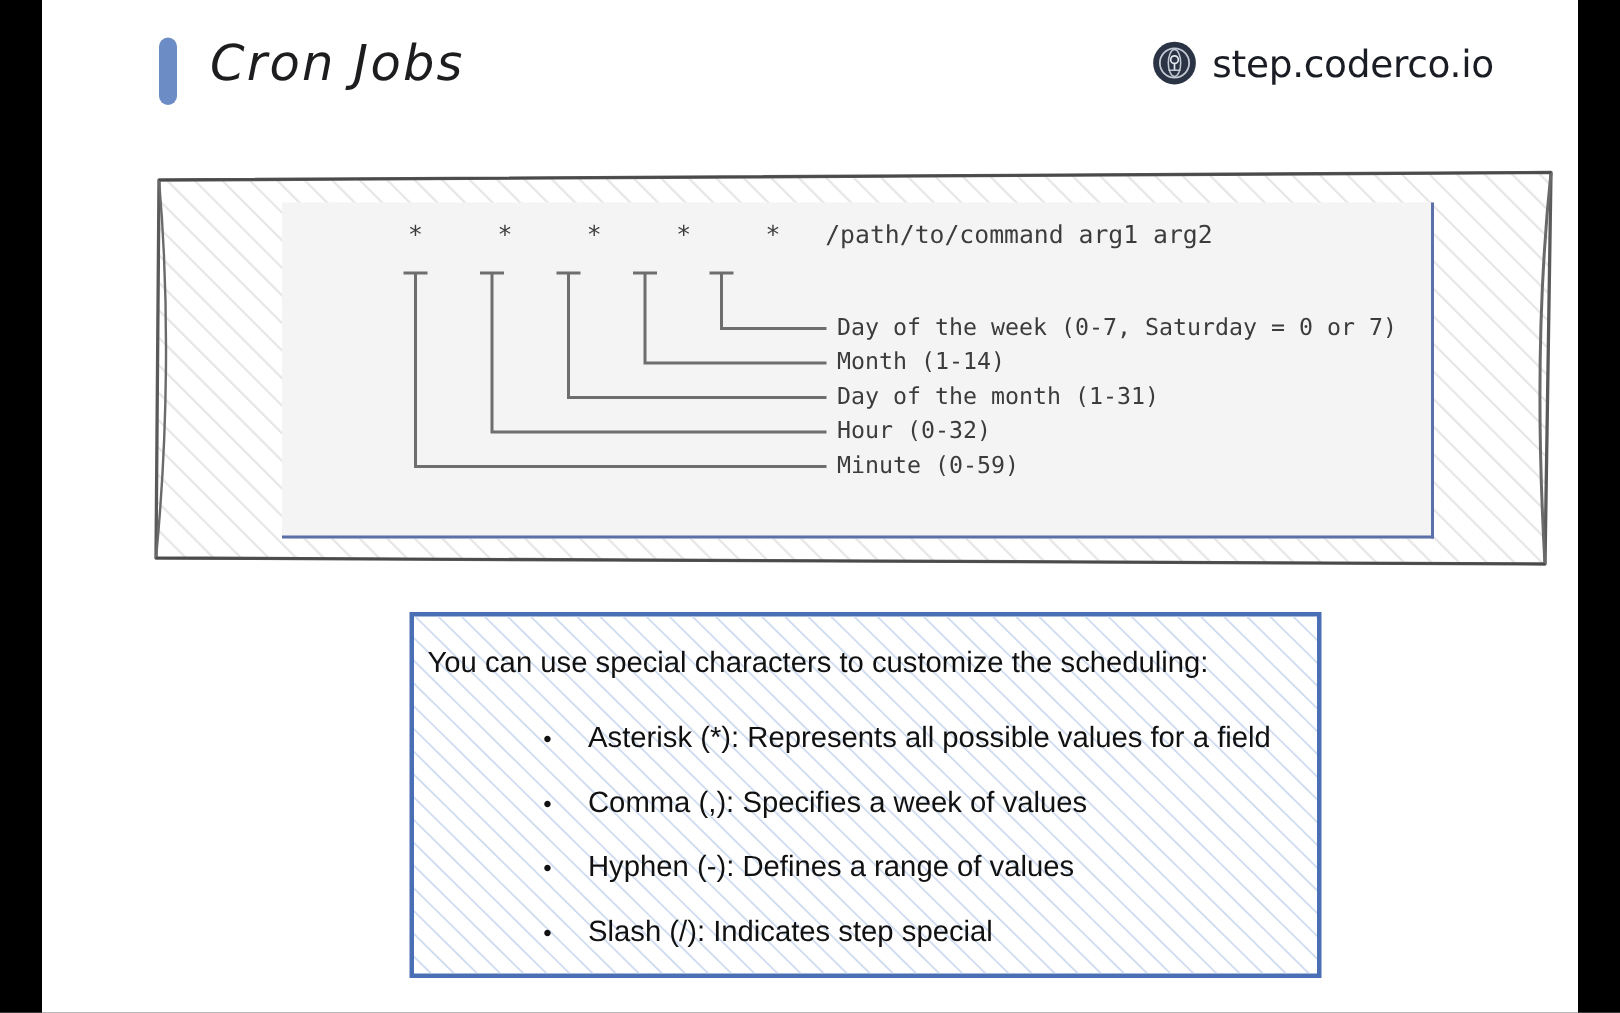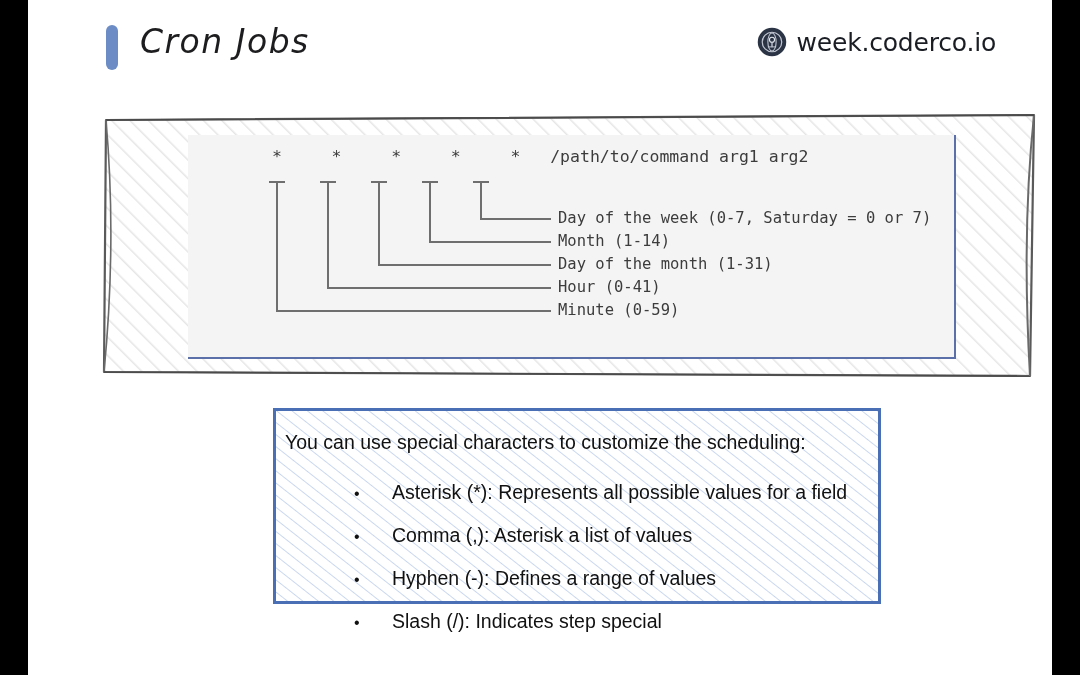--- a/index.html
+++ b/index.html
@@ -13,20 +13,21 @@
     overflow: hidden;
     font-family: "Liberation Sans", sans-serif;
   }
 
   #slide {
     position: absolute;
     left: 0; top: 0;
     width: 1080px;
     height: 675px;
     background: #a3a3a3;
+    text-align: center;
   }
 
   
   .canvas {
     position: absolute;
     left: 28px;
     top: 0;
     width: 1024px;
     height: 675px;
     background: #ffffff;
@@ -125,21 +126,21 @@
     color: #3c3c3c;
     white-space: pre;
   }
 
   
   .notes {
     position: absolute;
     left: 245px;
     top: 408px;
     width: 608px;
-    height: 196px;
+    height: 244px;
     border: 3px solid #4a6fb5;
     background: #ffffff;
     box-sizing: border-box;
   }
   .notes-hatch {
     position: absolute;
     left: 0; top: 0;
     width: 100%;
     height: 100%;
     pointer-events: none;
@@ -198,21 +199,21 @@
 
     <div class="brand">
       <svg class="brand-logo" viewBox="0 0 40 40">
         <circle cx="20" cy="20" r="19" fill="#2b3445"></circle>
         <circle cx="20" cy="20" r="13" fill="none" stroke="#c3c9d4" stroke-width="1.6"></circle>
         <ellipse cx="20" cy="20" rx="5.5" ry="12" fill="none" stroke="#c3c9d4" stroke-width="1.4"></ellipse>
         <circle cx="20" cy="17" r="3.4" fill="none" stroke="#e4e8ef" stroke-width="1.5"></circle>
         <path d="M20 20.4 L20 27" stroke="#e4e8ef" stroke-width="1.5"></path>
         <path d="M14.5 26.5 L25.5 26.5" stroke="#c3c9d4" stroke-width="1.3"></path>
       </svg>
-      <div class="brand-text">week.coderco.io</div>
+      <div class="brand-text">step.coderco.io</div>
     </div>
 
     <div class="panel">
       <svg class="panel-svg" viewBox="0 0 938 272" preserveAspectRatio="none">
         <defs>
           <pattern id="hatchGray" width="13" height="13" patternUnits="userSpaceOnUse" patternTransform="rotate(-45)">
             <line x1="0" y1="0" x2="0" y2="13" stroke="#e6e6e6" stroke-width="3"></line>
           </pattern>
         </defs>
         <path d="M6 10 L934 5 L930 266 L4 262 Z" fill="url(#hatchGray)" stroke="none"></path>
@@ -244,21 +245,21 @@
 
             <path d="M140 47 L140 153 L363 153"></path>
 
             <path d="M89 47 L89 176 L363 176"></path>
           </g>
         </svg>
 
         <div class="field-label" style="left:370px; top:74px;">Day of the week (0-7, Saturday = 0 or 7)</div>
         <div class="field-label" style="left:370px; top:97px;">Month (1-14)</div>
         <div class="field-label" style="left:370px; top:120px;">Day of the month (1-31)</div>
-        <div class="field-label" style="left:370px; top:143px;">Hour (0-41)</div>
+        <div class="field-label" style="left:370px; top:143px;">Hour (0-32)</div>
         <div class="field-label" style="left:370px; top:166px;">Minute (0-59)</div>
       </div>
     </div>
 
     <div class="notes">
       <svg class="notes-hatch" viewBox="0 0 608 244" preserveAspectRatio="none">
         <defs>
           <pattern id="hatchBlue" width="11" height="11" patternUnits="userSpaceOnUse" patternTransform="rotate(-45)">
             <line x1="0" y1="0" x2="0" y2="11" stroke="#c9d7ee" stroke-width="2.2"></line>
           </pattern>
@@ -268,21 +269,21 @@
 
       <div class="notes-content">
         <div class="notes-intro">You can use special characters to customize the scheduling:</div>
 
         <div class="note-item" style="top:70px;">
           <span class="note-bullet">•</span>
           <span class="note-text">Asterisk (*): Represents all possible values for a field</span>
         </div>
         <div class="note-item" style="top:113px;">
           <span class="note-bullet">•</span>
-          <span class="note-text">Comma (,): Asterisk a list of values</span>
+          <span class="note-text">Comma (,): Specifies a week of values</span>
         </div>
         <div class="note-item" style="top:156px;">
           <span class="note-bullet">•</span>
           <span class="note-text">Hyphen (-): Defines a range of values</span>
         </div>
         <div class="note-item" style="top:199px;">
           <span class="note-bullet">•</span>
           <span class="note-text">Slash (/): Indicates step special</span>
         </div>
       </div>

